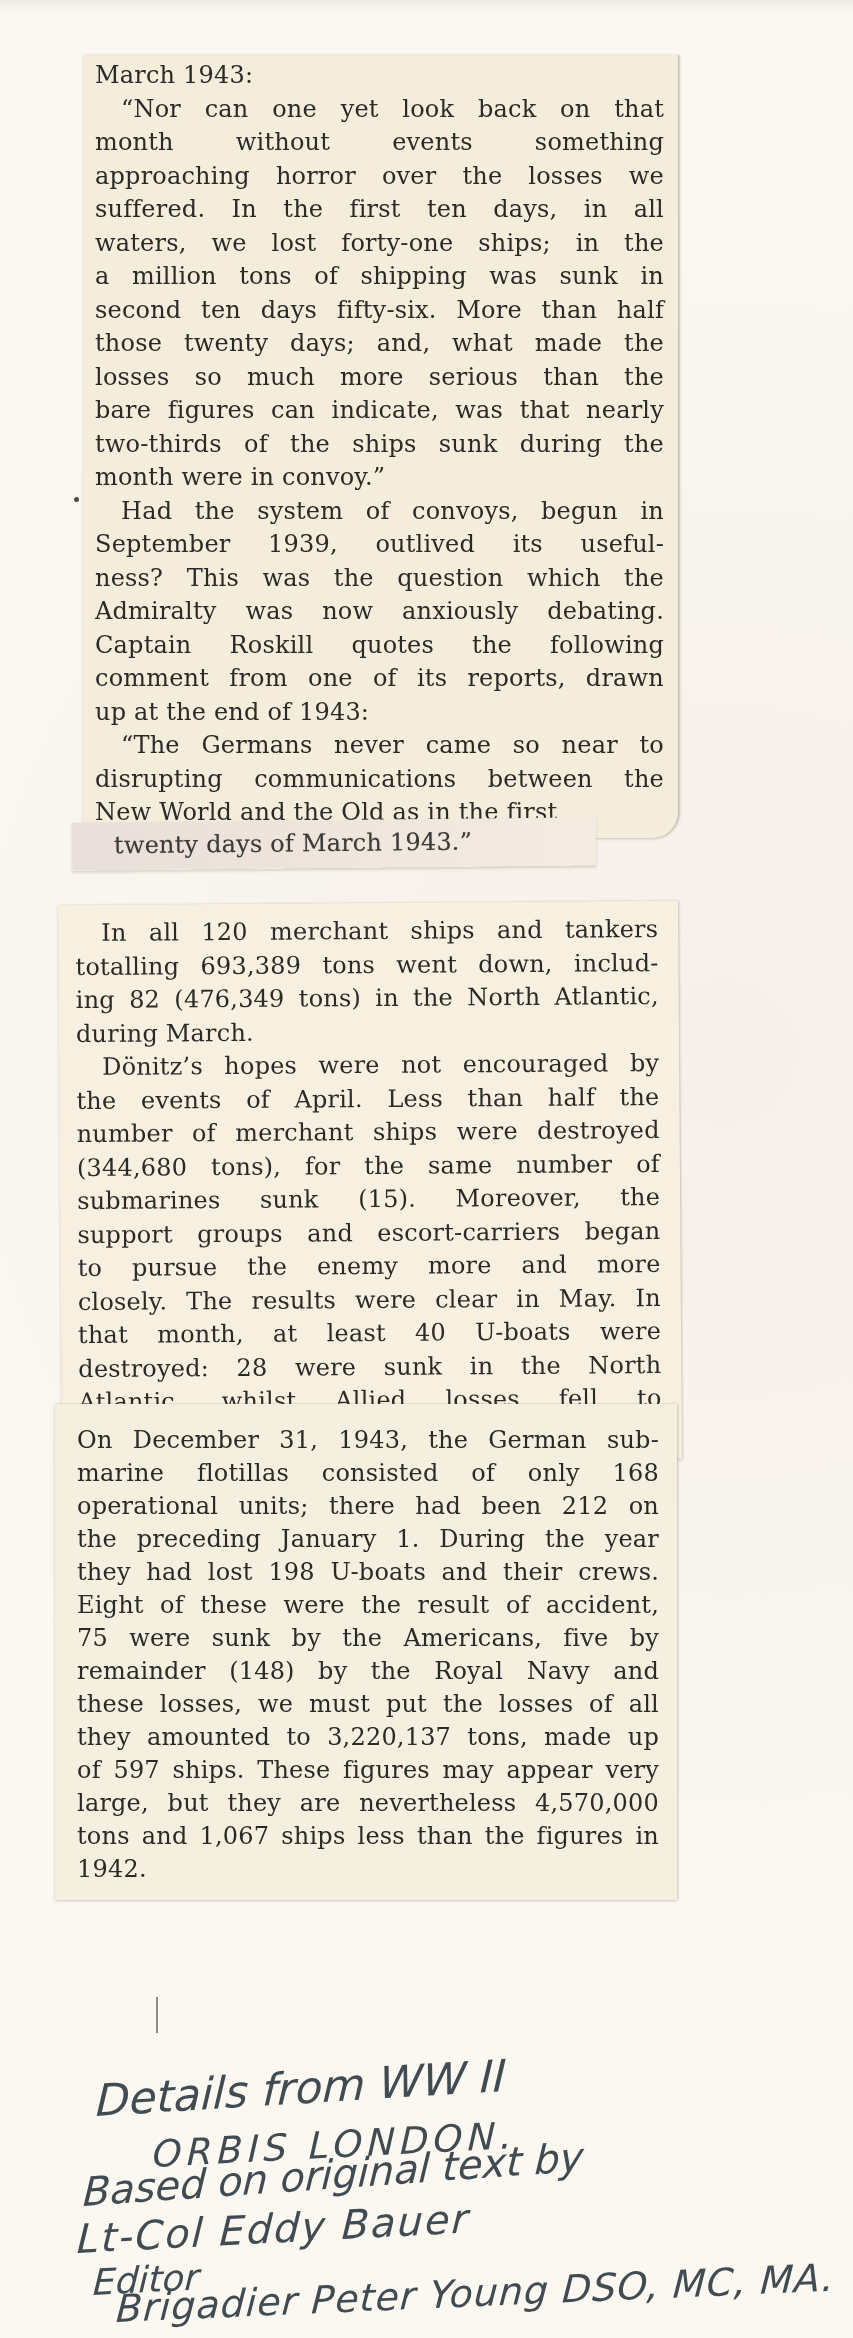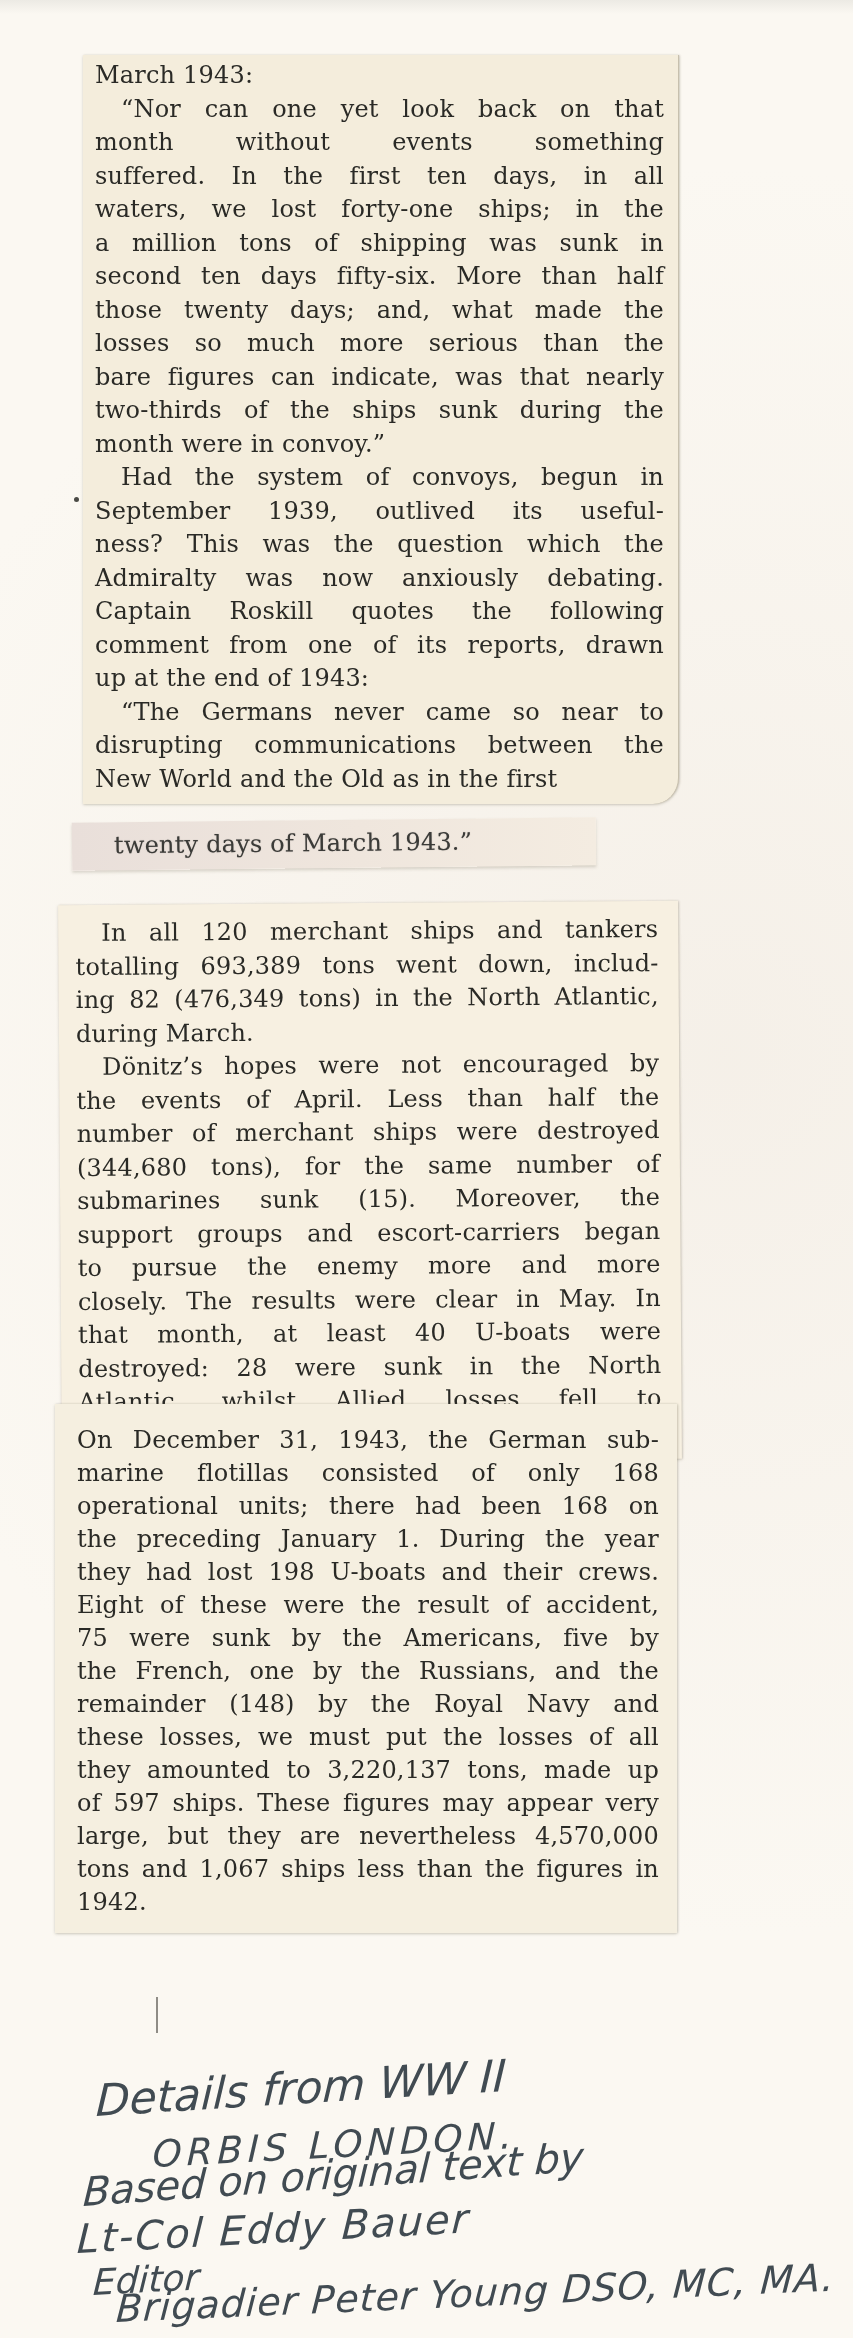--- a/index.html
+++ b/index.html
@@ -84,20 +84,21 @@
 </style>
 </head>
 <body>
 
 <div class="scan">
 
   <div class="clip clip1">
       <div class="pline nj">March 1943:</div>
       <div class="pline ind">“Nor can one yet look back on that</div>
       <div class="pline">month without events something</div>
+      <div class="pline">approaching horror over the losses we</div>
       <div class="pline">suffered. In the first ten days, in all</div>
       <div class="pline">waters, we lost forty-one ships; in the</div>
       <div class="pline">a million tons of shipping was sunk in</div>
       <div class="pline">second ten days fifty-six. More than half</div>
       <div class="pline">those twenty days; and, what made the</div>
       <div class="pline">losses so much more serious than the</div>
       <div class="pline">bare figures can indicate, was that nearly</div>
       <div class="pline">two-thirds of the ships sunk during the</div>
       <div class="pline nj">month were in convoy.”</div>
       <div class="pline ind">Had the system of convoys, begun in</div>
@@ -133,26 +134,25 @@
       <div class="pline">closely. The results were clear in May. In</div>
       <div class="pline">that month, at least 40 U-boats were</div>
       <div class="pline">destroyed: 28 were sunk in the North</div>
       <div class="pline">Atlantic, whilst Allied losses fell to</div>
       <div class="pline nj">below 300,000 tons.</div>
     </div>
 
   <div class="clip clip3">
       <div class="pline">On December 31, 1943, the German sub-</div>
       <div class="pline">marine flotillas consisted of only 168</div>
-      <div class="pline">operational units; there had been 168 on</div>
+      <div class="pline">operational units; there had been 212 on</div>
       <div class="pline">the preceding January 1. During the year</div>
       <div class="pline">they had lost 198 U-boats and their crews.</div>
       <div class="pline">Eight of these were the result of accident,</div>
       <div class="pline">75 were sunk by the Americans, five by</div>
-      <div class="pline">the French, one by the Russians, and the</div>
       <div class="pline">remainder (148) by the Royal Navy and</div>
       <div class="pline">these losses, we must put the losses of all</div>
       <div class="pline">they amounted to 3,220,137 tons, made up</div>
       <div class="pline">of 597 ships. These figures may appear very</div>
       <div class="pline">large, but they are nevertheless 4,570,000</div>
       <div class="pline">tons and 1,067 ships less than the figures in</div>
       <div class="pline nj">1942.</div>
     </div>
 
   <div class="pen-mark"></div>

